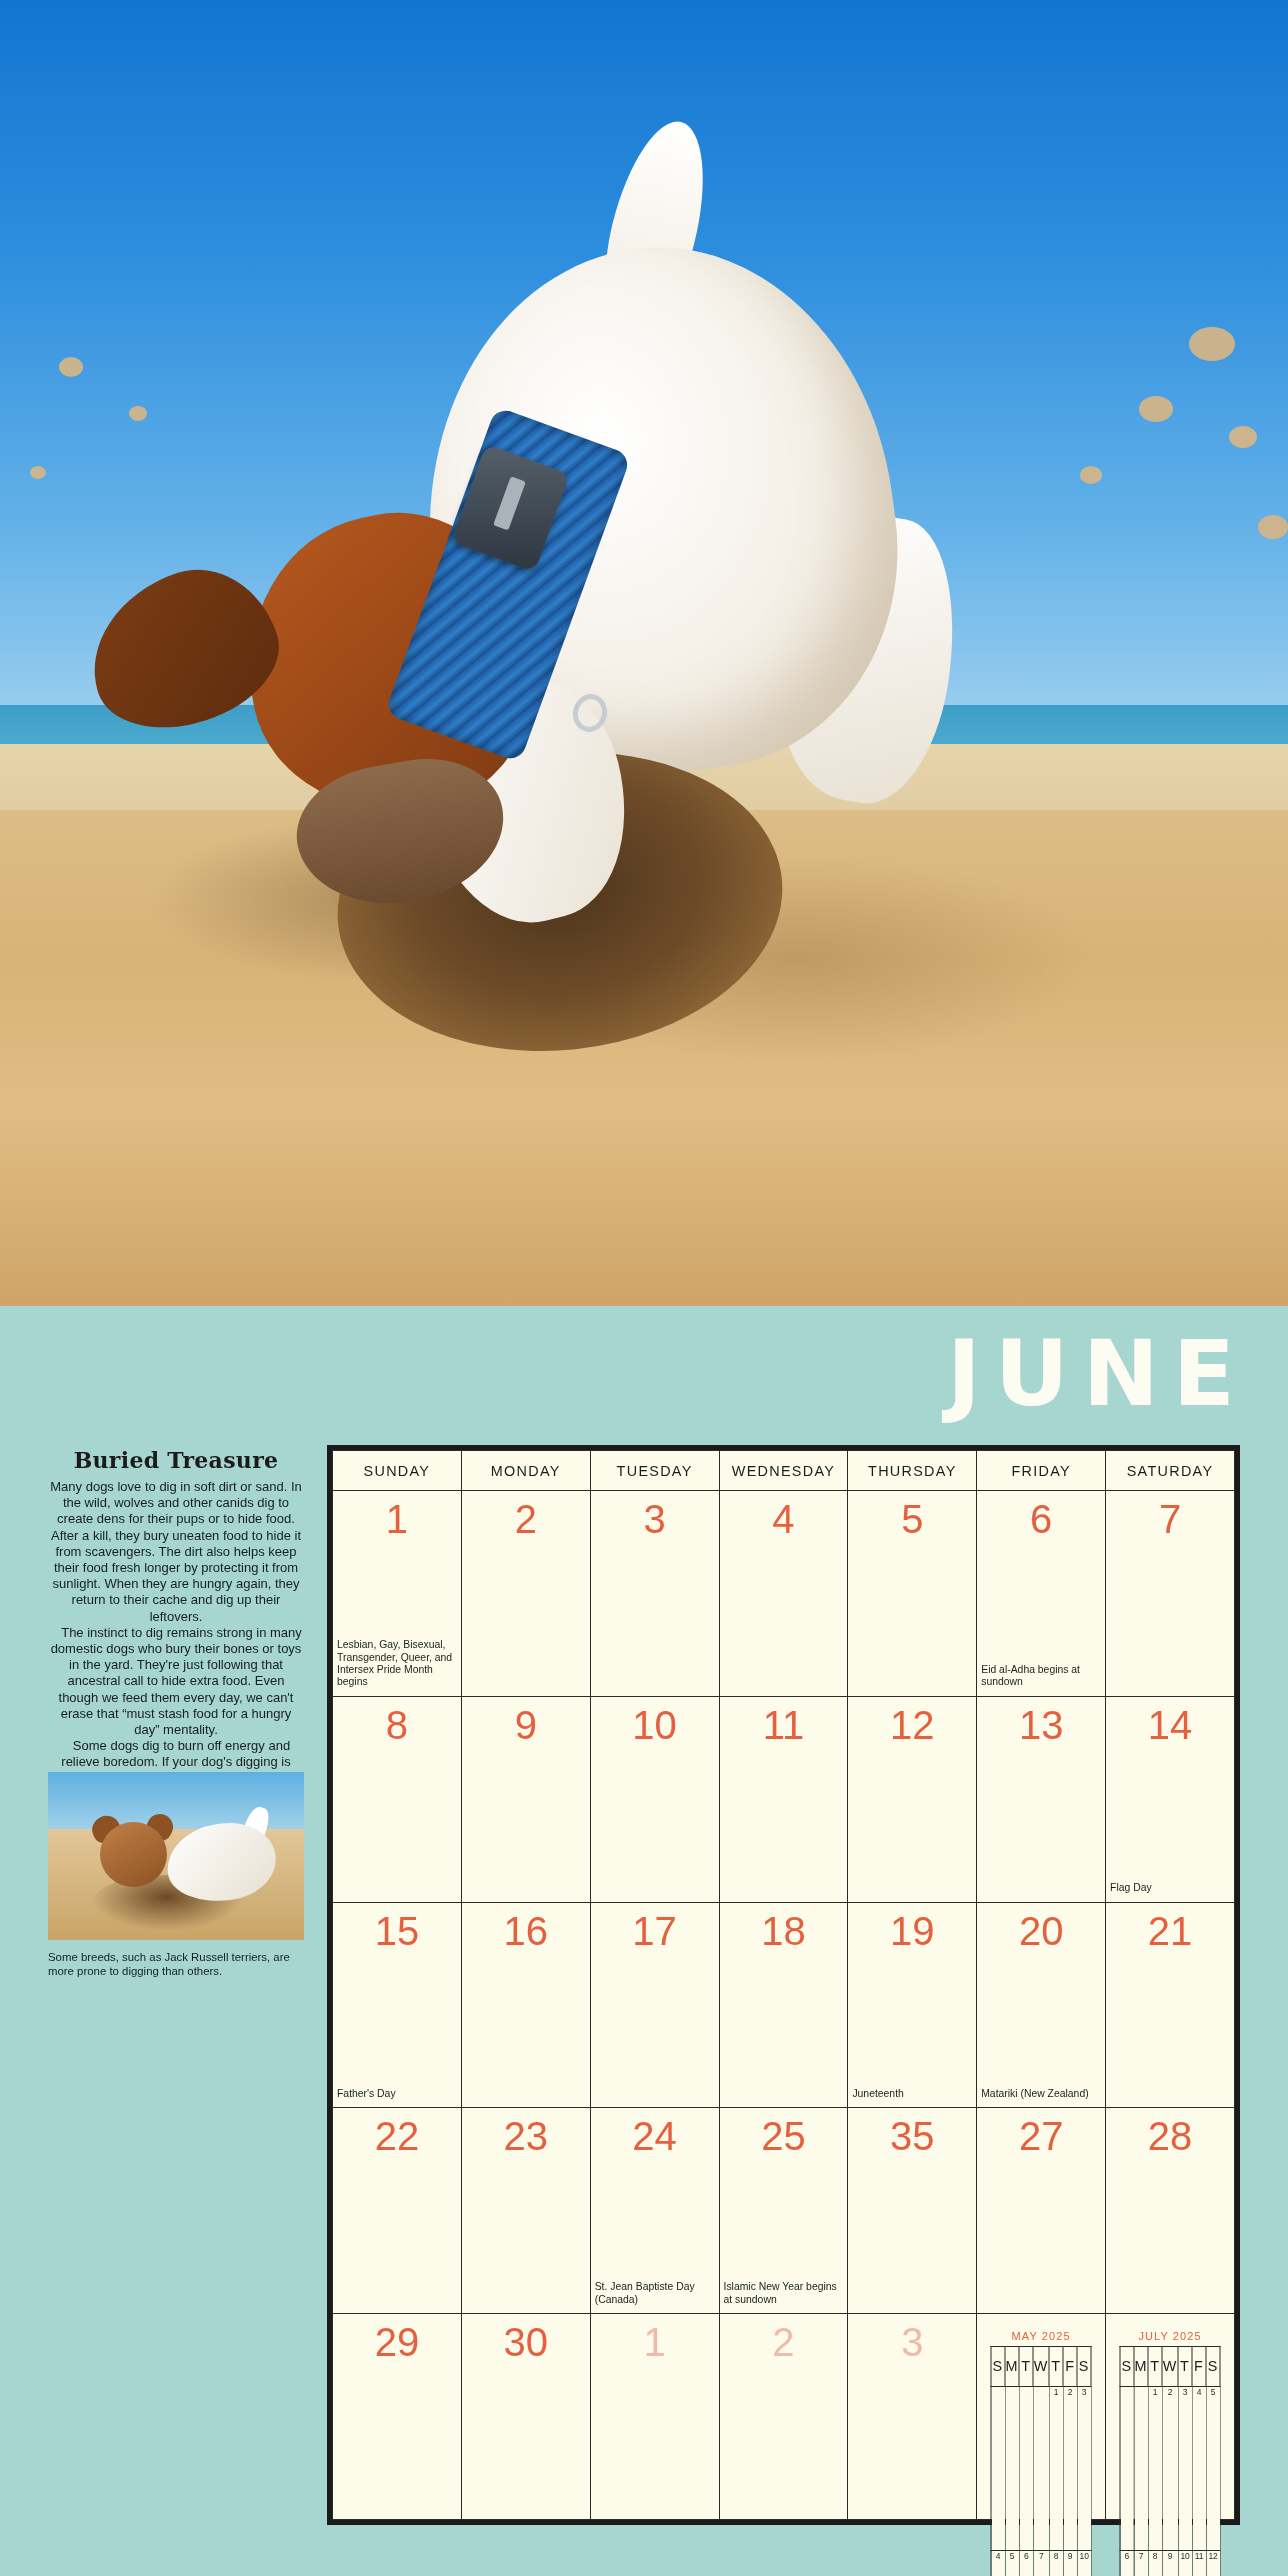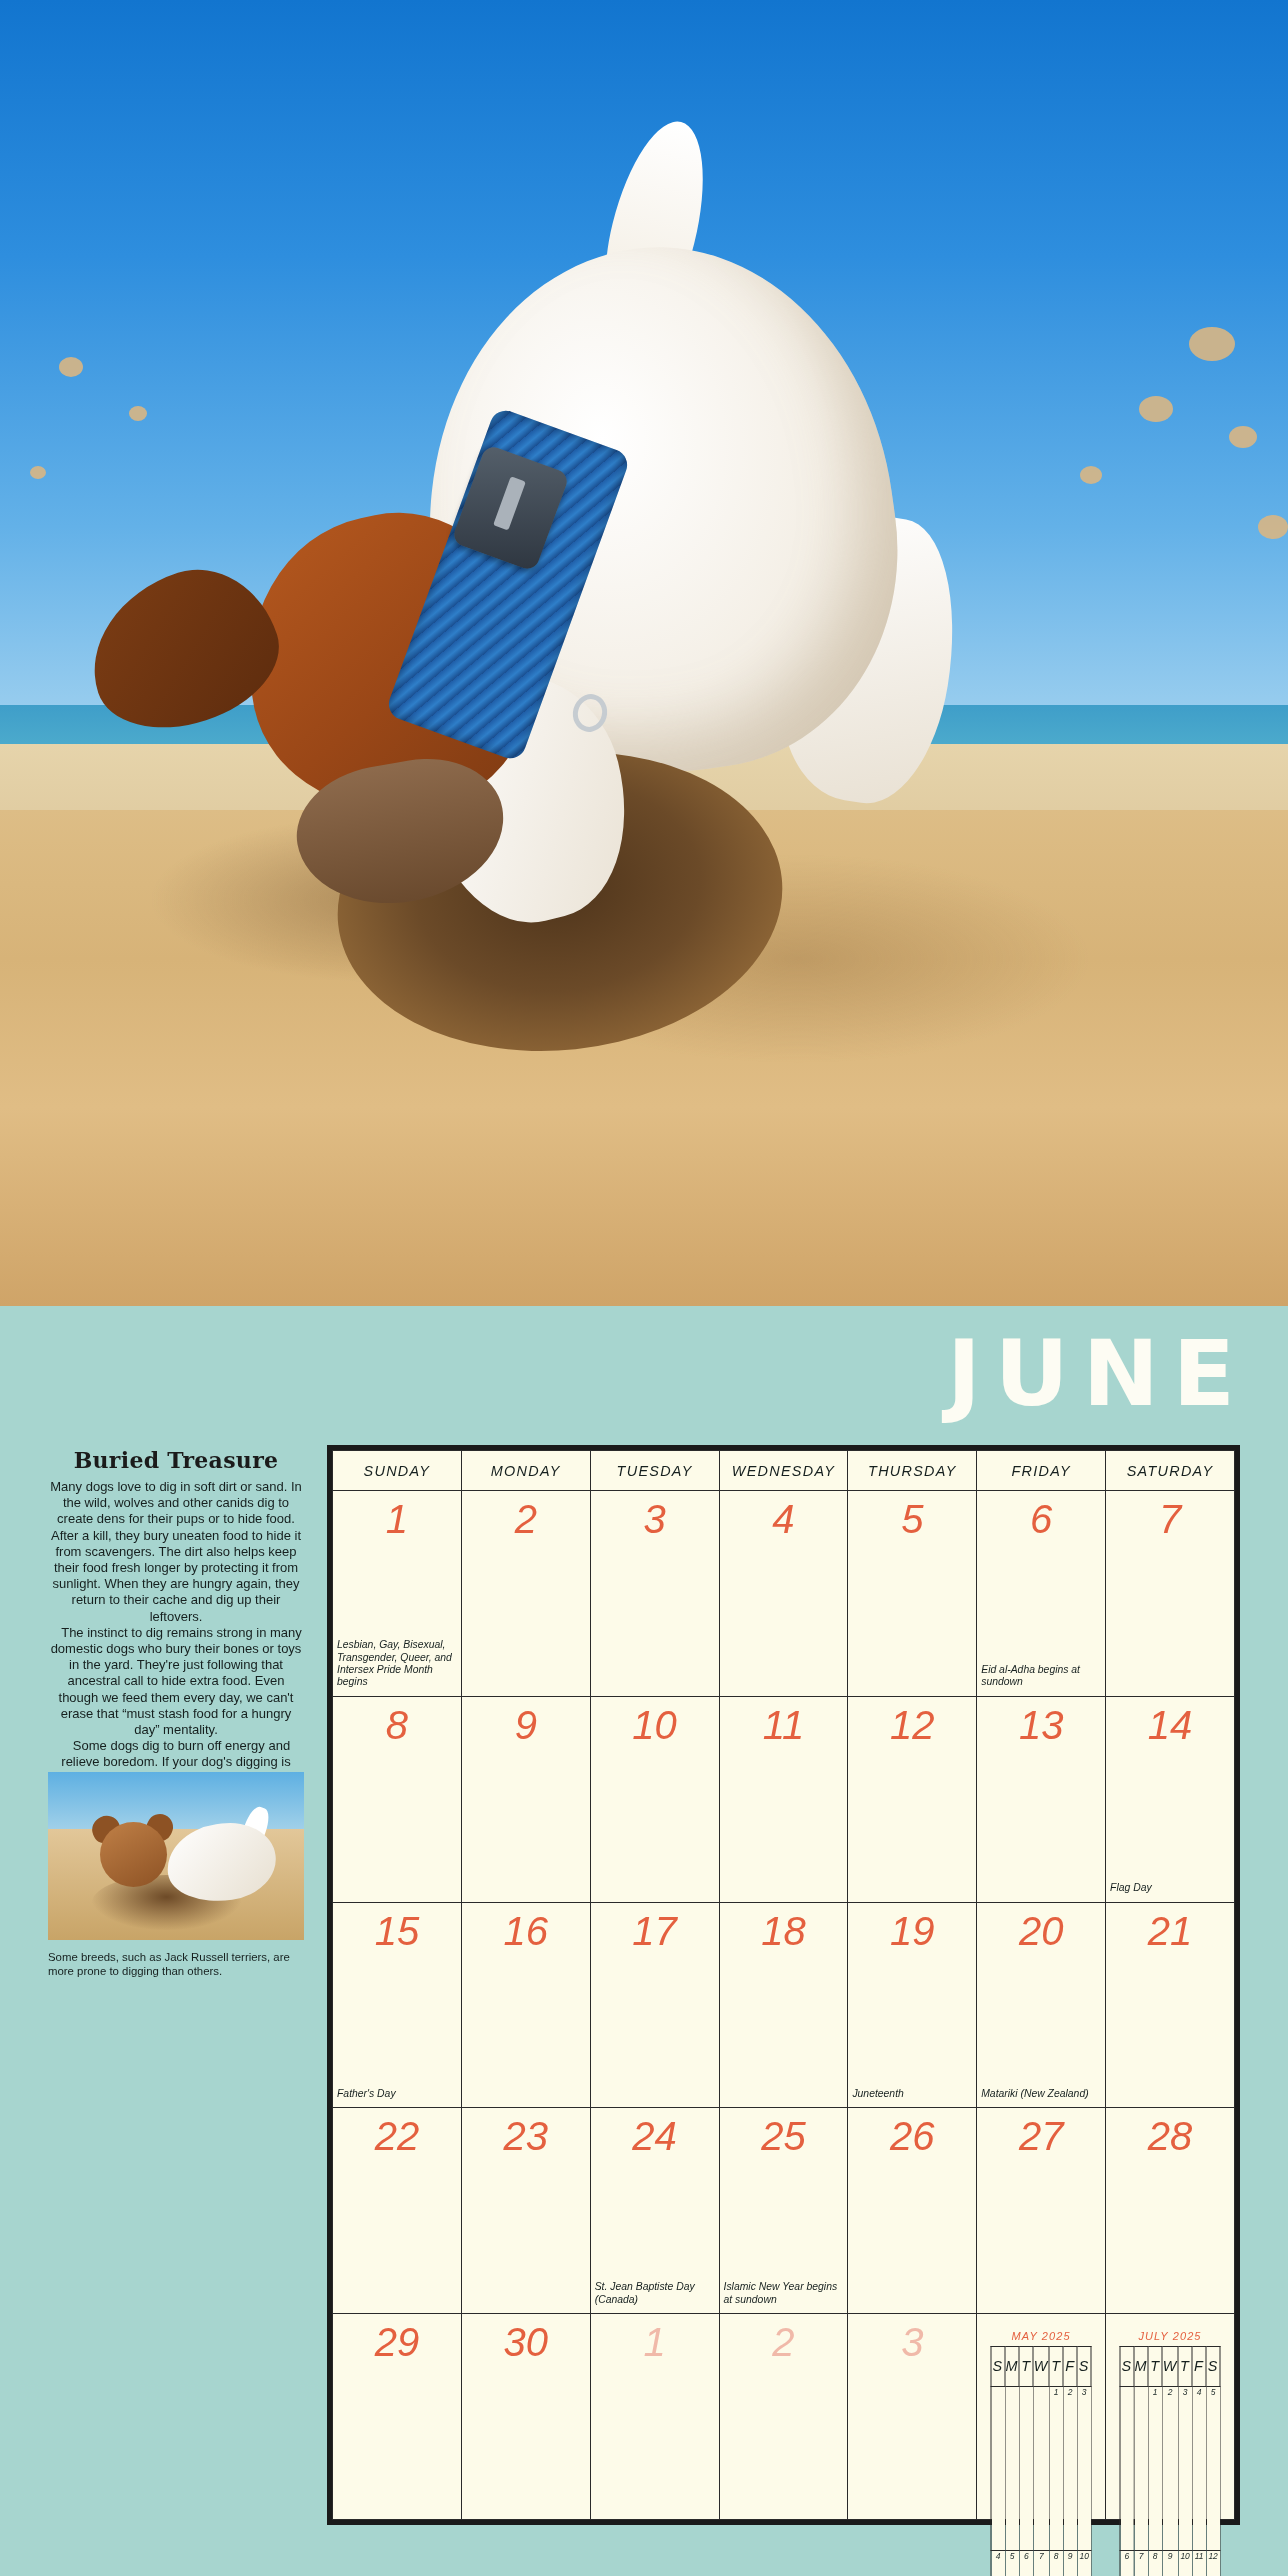--- a/index.html
+++ b/index.html
@@ -193,21 +193,20 @@
     font-size: 11.4px; line-height: 14px; color: #16201f;
   }
 
   
   .grid-wrap {
     position: absolute;
     left: 327px; top: 139px;
     width: 913px; height: 1080px;
     border: 5px solid #1a1a1a;
     background: #14b8a6;
-    font-style: italic;
   }
   table.cal {
     width: 100%; height: 100%;
     border-collapse: collapse;
     table-layout: fixed;
   }
   table.cal th {
     height: 40px;
     background: #fdfbe9;
     border: 1px solid #2a2a2a;
@@ -450,21 +449,21 @@
           </td>
           <td>
             <div class="daynum">24</div>
             <div class="note">St. Jean Baptiste Day (Canada)</div>
           </td>
           <td>
             <div class="daynum">25</div>
             <div class="note">Islamic New Year begins at sundown</div>
           </td>
           <td>
-            <div class="daynum">26</div>
+            <div class="daynum">35</div>
             <div class="note"></div>
           </td>
           <td>
             <div class="daynum">27</div>
             <div class="note"></div>
           </td>
           <td>
             <div class="daynum">28</div>
             <div class="note"></div>
           </td>

